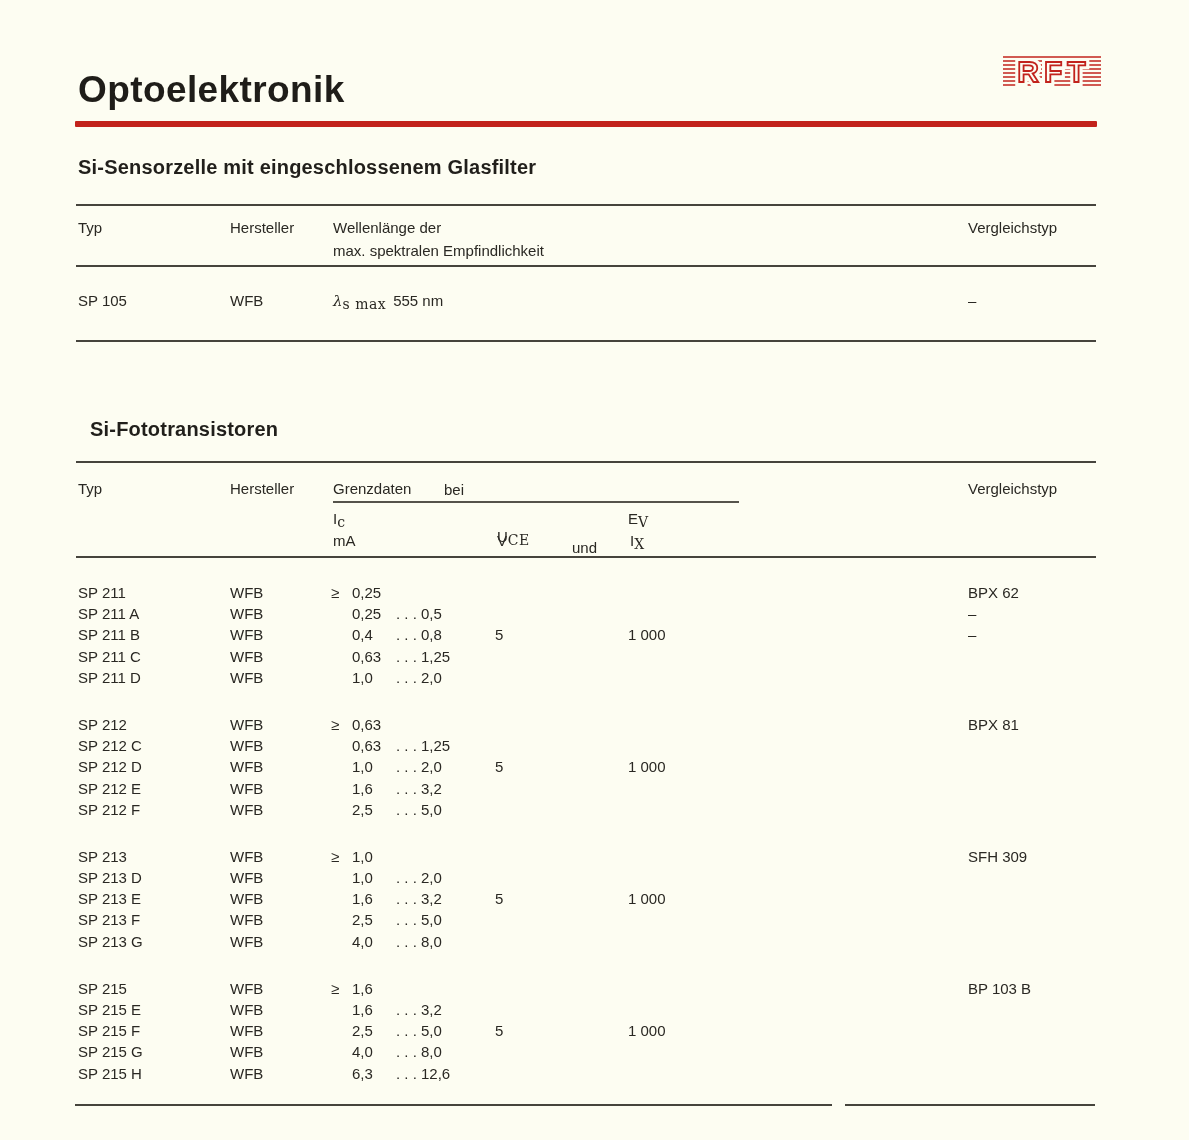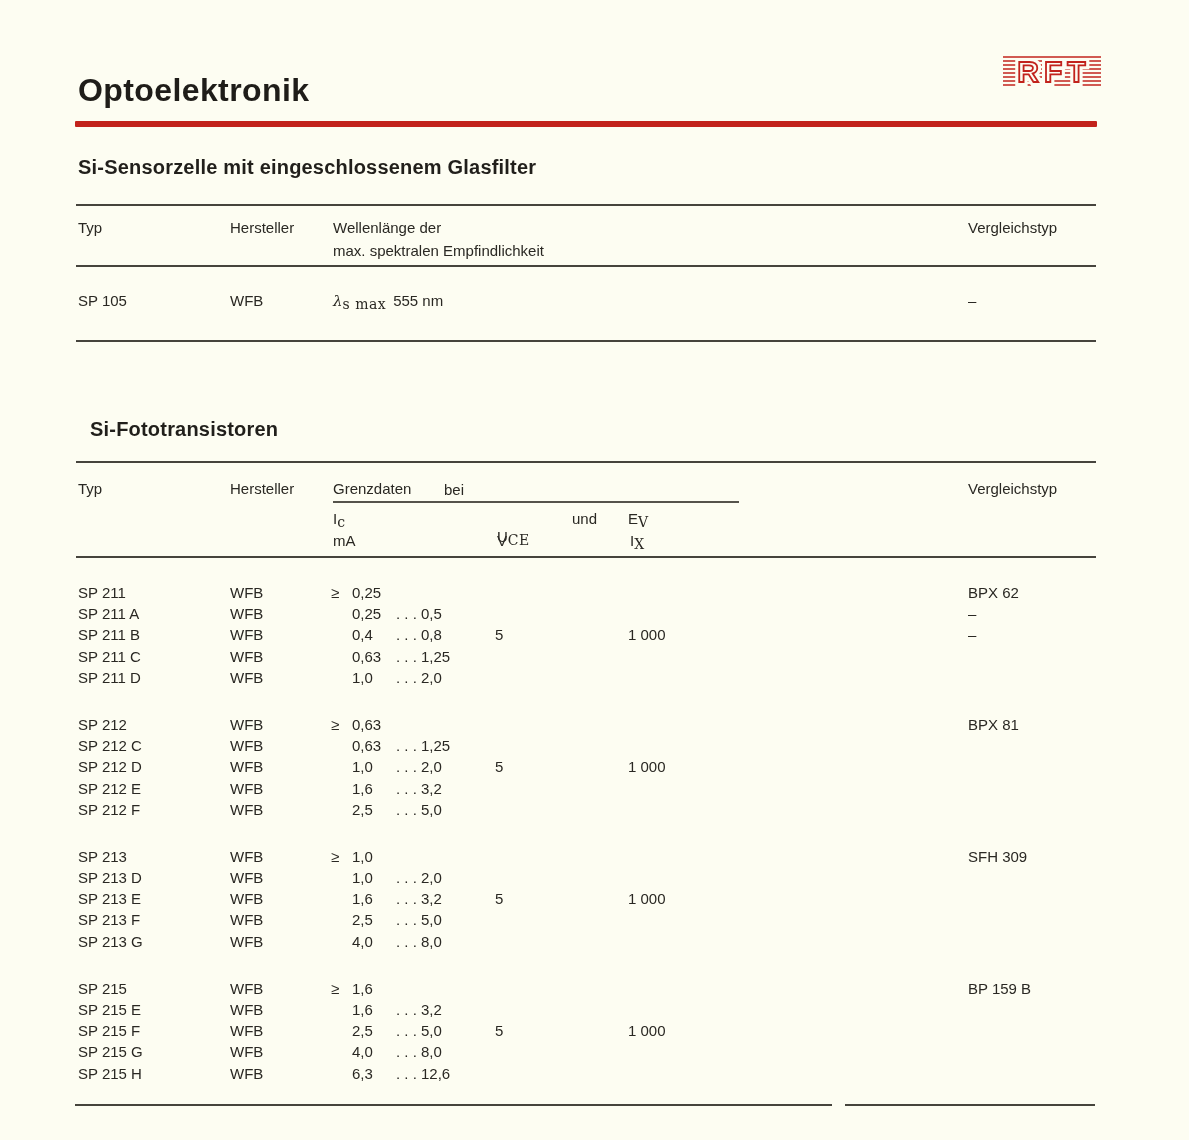--- a/index.html
+++ b/index.html
@@ -1,19 +1,19 @@
 <!DOCTYPE html>
 <html><head>
 <meta charset="utf-8">
 <style>
   html,body { margin:0; padding:0; }
   body { background:#fdfdf2; font-family:"Liberation Sans", sans-serif; }
   .page { position:relative; width:1189px; height:1140px; background:#fdfdf2; color:#26241f; overflow:hidden; }
 
-  h1.title { margin:0; position:absolute; left:78px; top:72px; font-size:32px; line-height:36px;
+  h1.title { margin:0; position:absolute; left:78px; top:72px; font-size:37px; line-height:36px;
              font-weight:bold; letter-spacing:0.4px; color:#1f1d19; }
   .red-rule { position:absolute; left:75px; top:121px; width:1022px; height:6px; background:#c2231c; border-radius:1px; }
 
   .logo { position:absolute; left:1002px; top:50px; width:100px; height:44px; }
   .logo text { font-family:"Liberation Sans", sans-serif; font-weight:bold; font-size:30px;
                letter-spacing:5px; text-anchor:middle; }
   .logo .halo { fill:none; stroke:#fdfdf2; stroke-width:8; }
   .logo .face { fill:#fdfdf2; stroke:#c2231c; stroke-width:1.8; }
   .logo line { stroke:#c2231c; stroke-width:1.7; }
 
@@ -100,21 +100,21 @@
   <div class="cell x-typ" style="top:479px;">Typ</div>
   <div class="cell x-her" style="top:479px;">Hersteller</div>
   <div class="cell x-dat" style="top:479px;text-align:center;">Grenzdaten</div>
   <div class="cell x-vgl" style="top:479px;">Vergleichstyp</div>
 
   <div class="thin-rule" style="left:333px; top:501px; width:406px;"></div>
 
   <div class="cell x-dat" style="top:509px;"><span>I</span><span class="ss">c</span></div>
   <div class="cell x-bei" style="top:480px;margin-left:36px;">bei</div>
   <div class="cell x-uce" style="top:527px;text-align:center;"><span>U</span><span class="ss">CE</span></div>
-  <div class="cell x-und" style="top:509px;">und</div>
+  <div class="cell x-und" style="top:538px;">und</div>
   <div class="cell x-ev" style="top:509px;"><span>E</span><span class="ss">V</span></div>
 
   <div class="cell x-dat" style="top:531px;">mA</div>
   <div class="cell x-uce" style="top:531px;">V</div>
   <div class="cell x-ix" style="top:531px;"><span>I</span><span class="ss">X</span></div>
 
   <div class="rule" style="left:76px; top:556px; width:1020px;"></div>
 
   <div class="groups">
       <div class="t-group">
@@ -275,21 +275,21 @@
       </div>
       <div class="t-group">
         <div class="t-row">
       <span class="c-typ">SP 215</span>
       <span class="c-her">WFB</span>
       <span class="c-pre">≥</span>
       <span class="c-min">1,6</span>
       <span class="c-rest"></span>
       <span class="c-uce"></span>
       <span class="c-ev"></span>
-      <span class="c-vgl">BP 159 B</span>
+      <span class="c-vgl">BP 103 B</span>
     </div>
         <div class="t-row">
       <span class="c-typ">SP 215 E</span>
       <span class="c-her">WFB</span>
       <span class="c-pre"></span>
       <span class="c-min">1,6</span>
       <span class="c-rest">. . . 3,2</span>
       <span class="c-uce"></span>
       <span class="c-ev"></span>
       <span class="c-vgl"></span>

